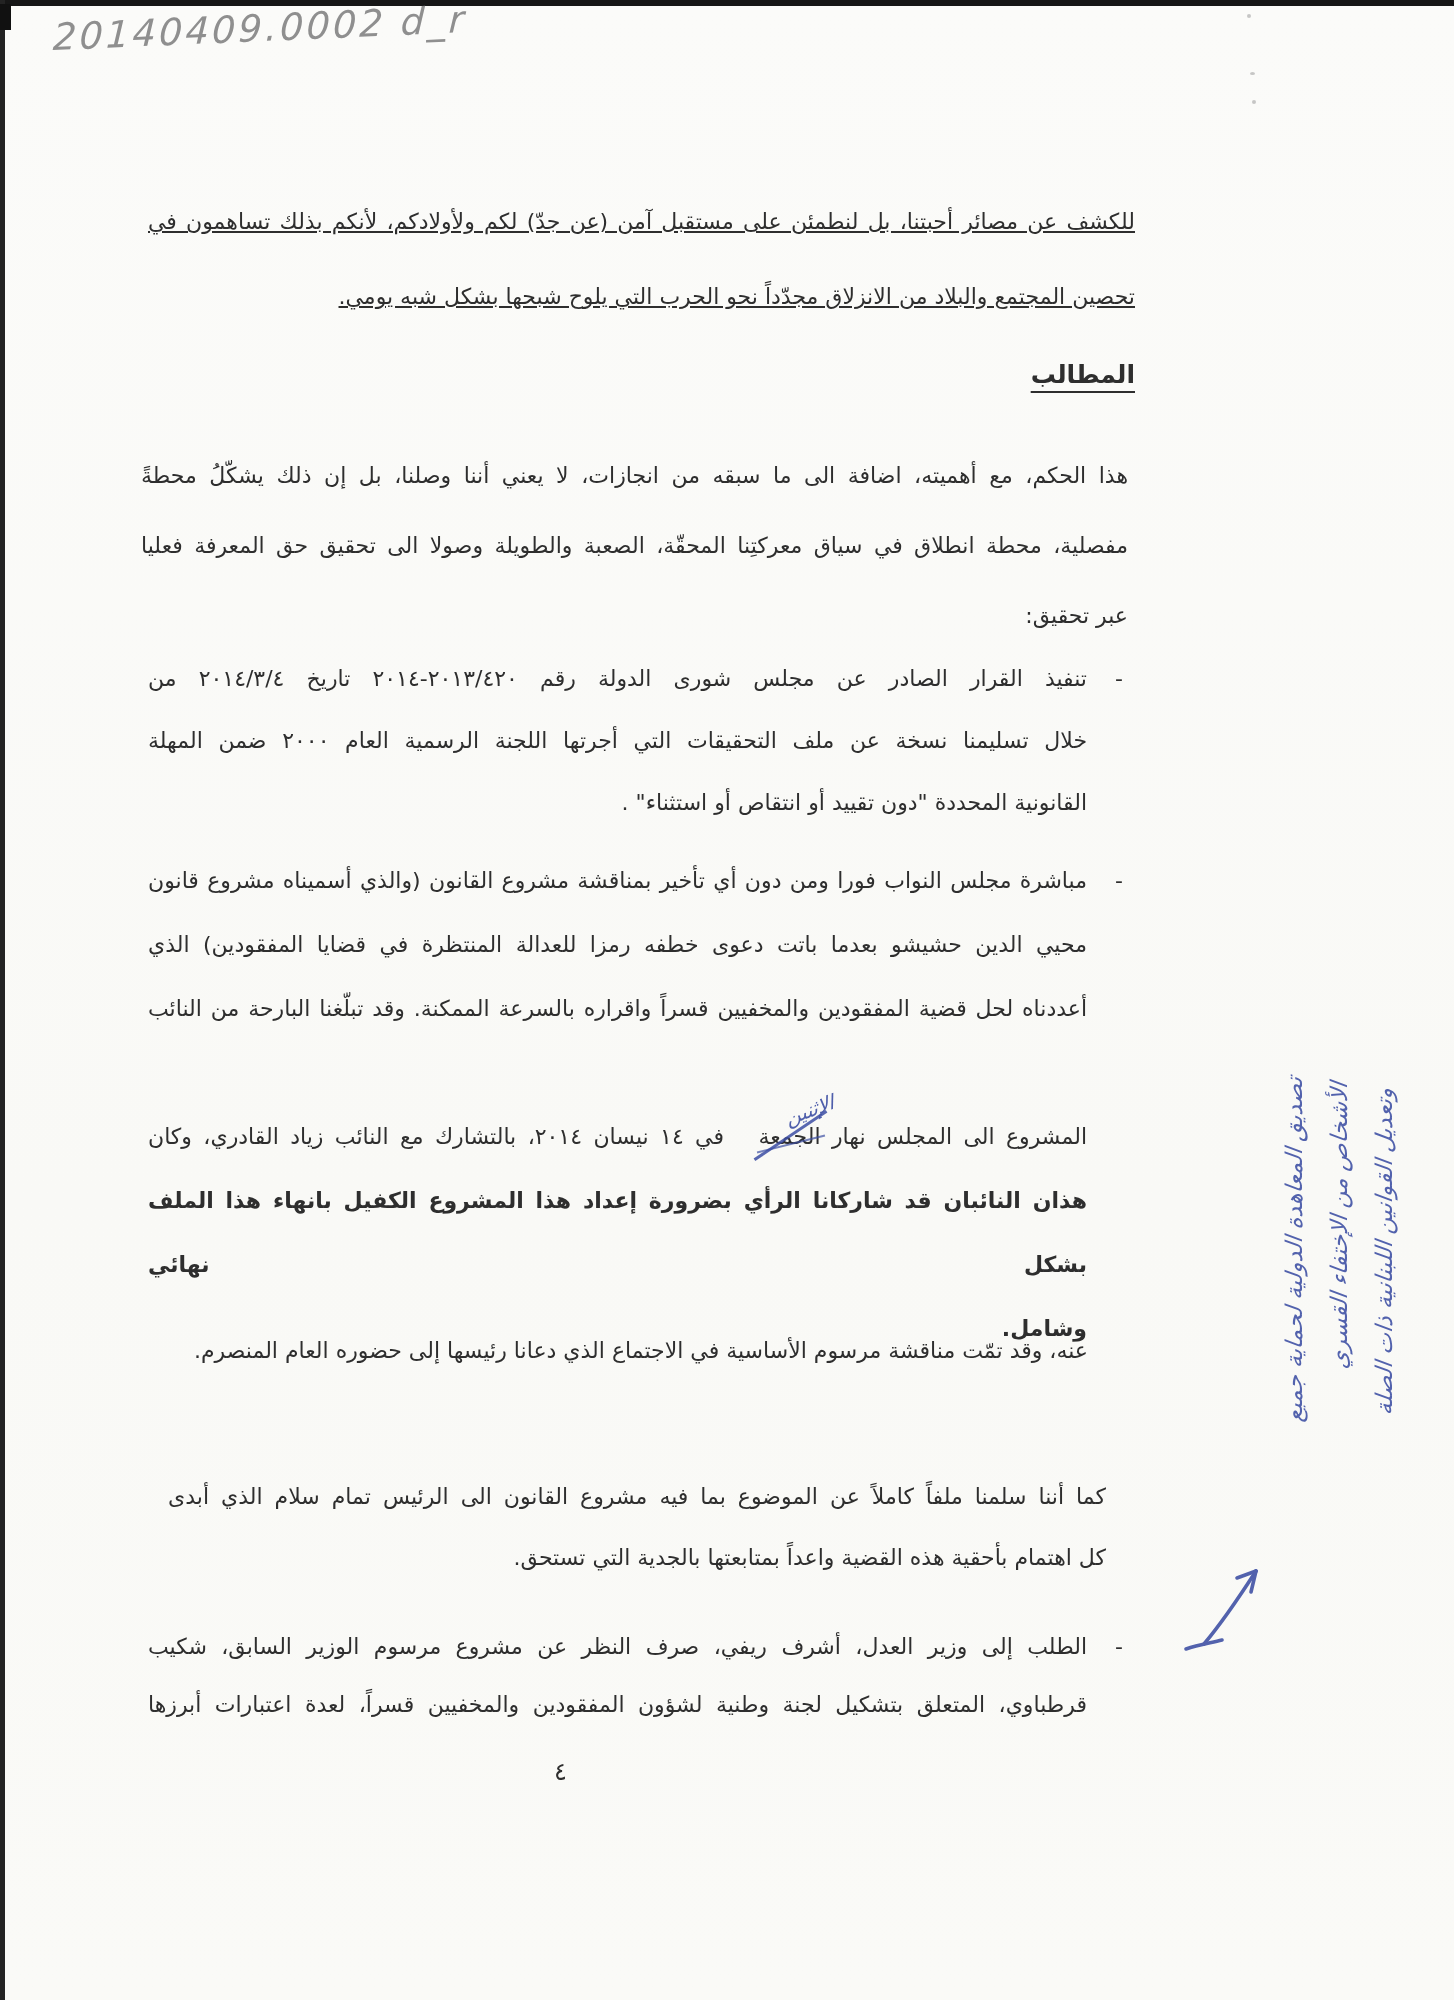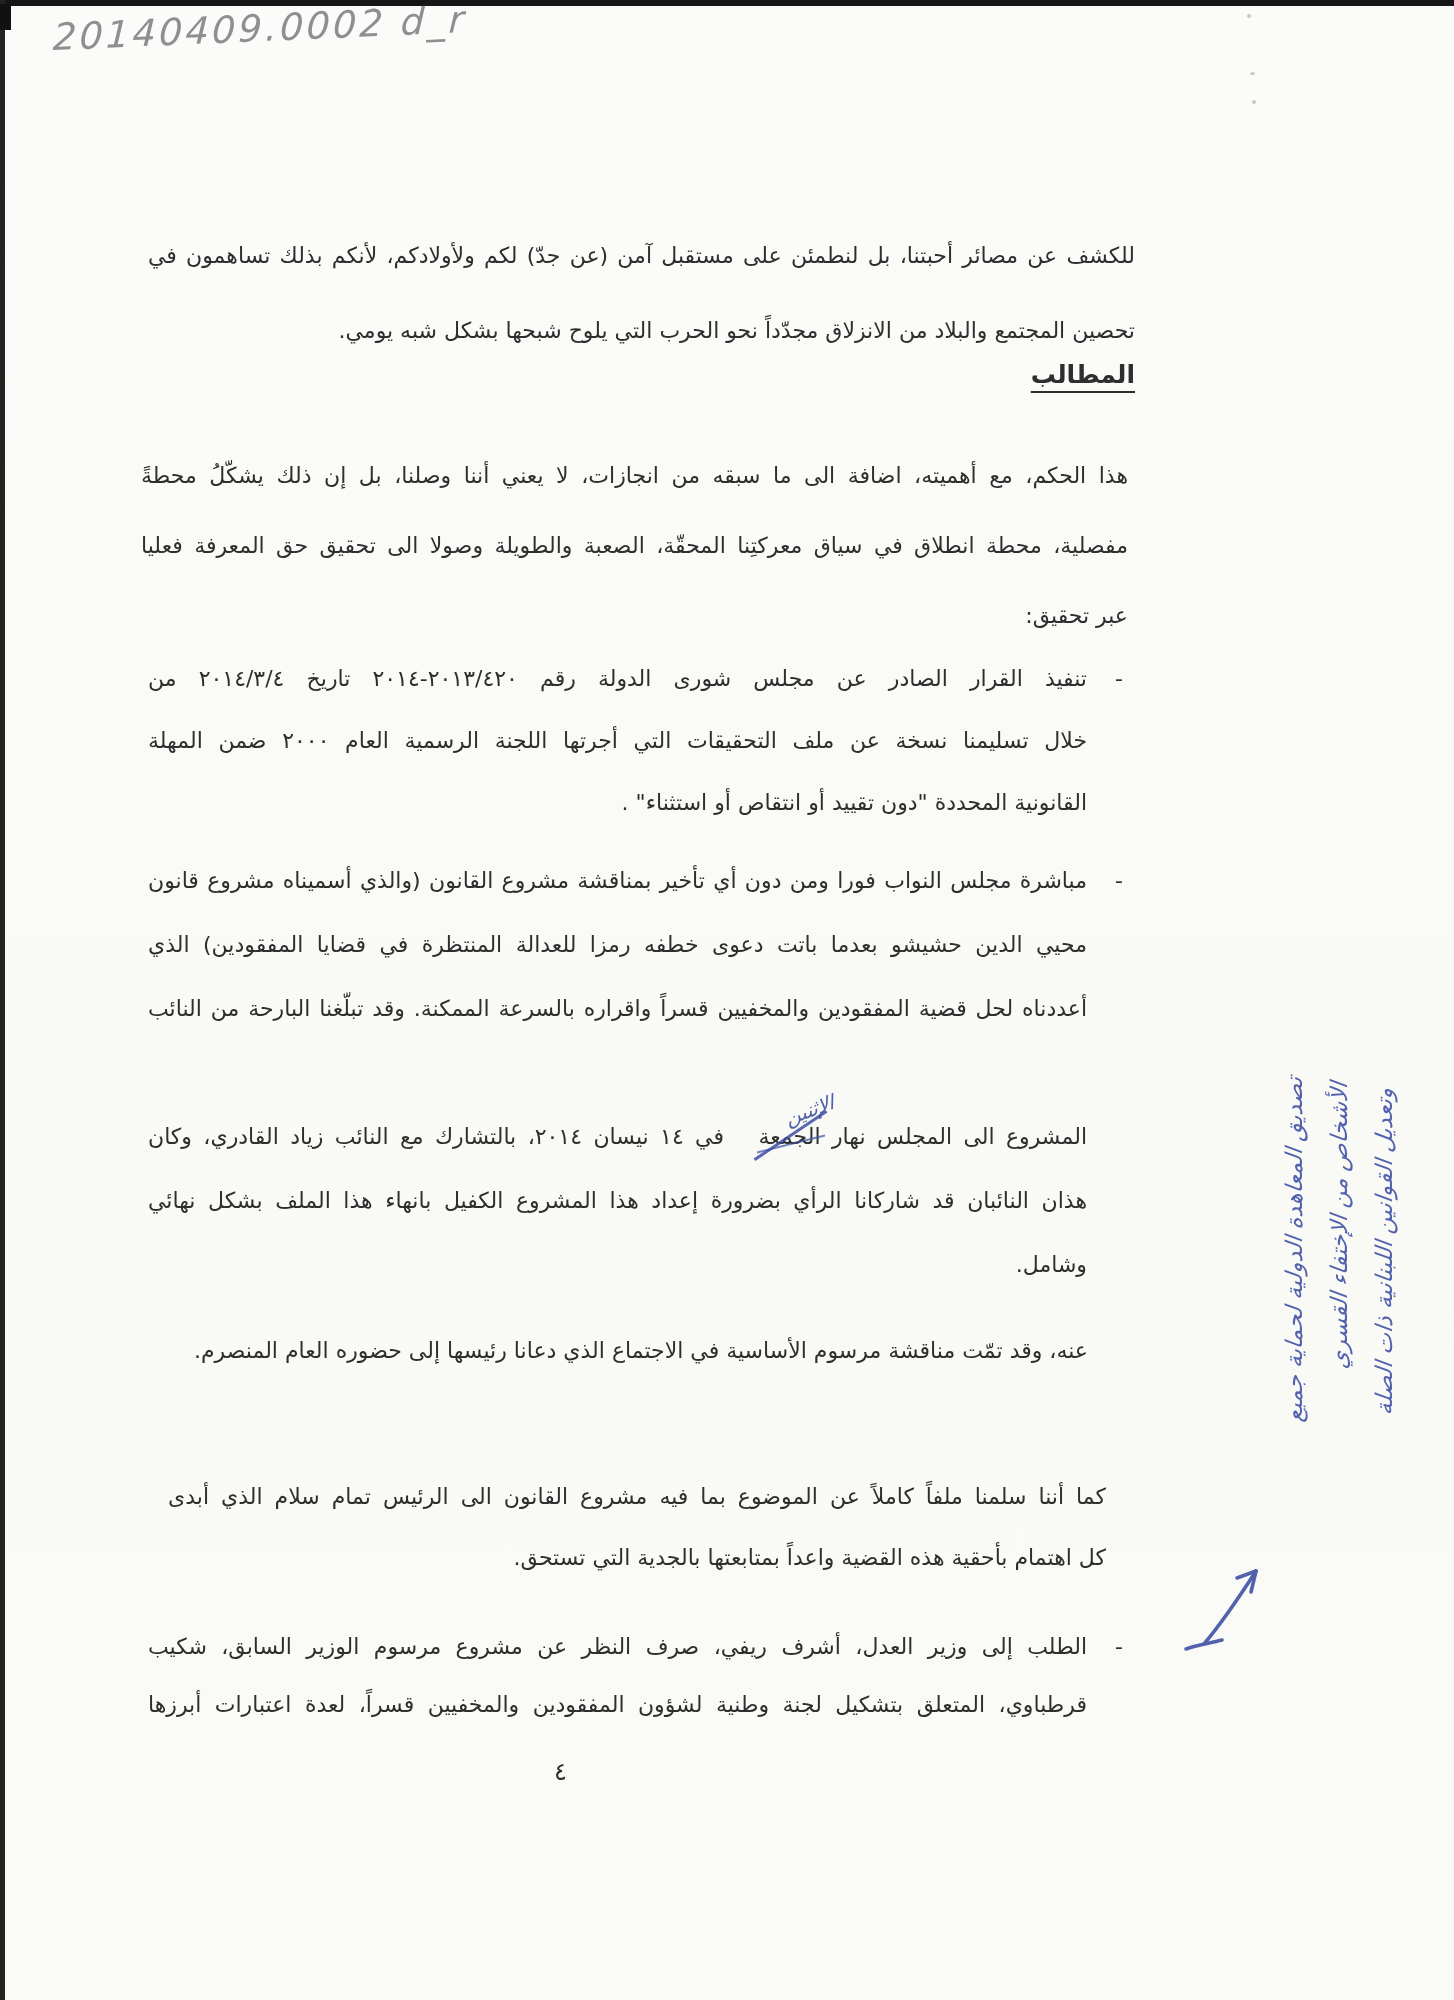--- a/index.html
+++ b/index.html
@@ -23,31 +23,31 @@
     position:absolute;left:54px;top:16px;width:480px;
     font-size:37px;color:#8f8f8f;letter-spacing:3px;
     transform:rotate(-2.5deg) skewX(-5deg);transform-origin:left top;
     font-style:italic;white-space:nowrap;
   }
 
   
   .tb{position:absolute;direction:rtl;font-size:22px;color:#2e2e2e;}
   .tb .tline{text-align:justify;text-align-last:justify;}
   .tb.endp .tline:last-child{text-align-last:right;}
-  .b-p1{top:218px;right:319px;width:987px;line-height:75px;}
+  .b-p1{top:184px;right:319px;width:987px;line-height:75px;text-decoration:underline;}
   .b-head{top:360px;right:319px;font-size:25px;font-weight:bold;
           text-decoration:underline;text-underline-offset:8px;text-decoration-thickness:2px;}
   .b-p2{top:441px;right:326px;width:987px;line-height:70px;}
   .bullet{padding-right:48px;box-sizing:border-box;}
   .bullet .dash{position:absolute;right:12px;top:0;font-weight:normal;}
   .b-b1{top:648px;right:319px;width:987px;line-height:62px;}
   .b-b2a{top:849px;right:319px;width:987px;line-height:64px;}
   .b-b2l5{top:1105px;right:319px;width:987px;line-height:64px;}
   .b-b2l5 .tline{text-align:justify;text-align-last:justify;}
-  .b-b2b{top:1169px;right:319px;width:987px;line-height:64px;}
+  .b-b2b{top:1169px;right:319px;width:987px;line-height:64px;font-weight:bold;}
   .b-p3{top:1321px;right:366px;width:938px;line-height:60px;}
   .b-p4{top:1466px;right:348px;width:938px;line-height:61px;}
   .b-b3{top:1618px;right:319px;width:987px;line-height:58px;}
   .page-num{position:absolute;left:554px;top:1758px;font-size:24px;color:#2e2e2e;}
 
   
   .strike-wrap{position:relative;display:inline;}
   .struck{position:relative;display:inline-block;margin-left:23px;}
   .struck::before{
     content:'';position:absolute;left:-18%;width:140%;top:46%;height:3px;

